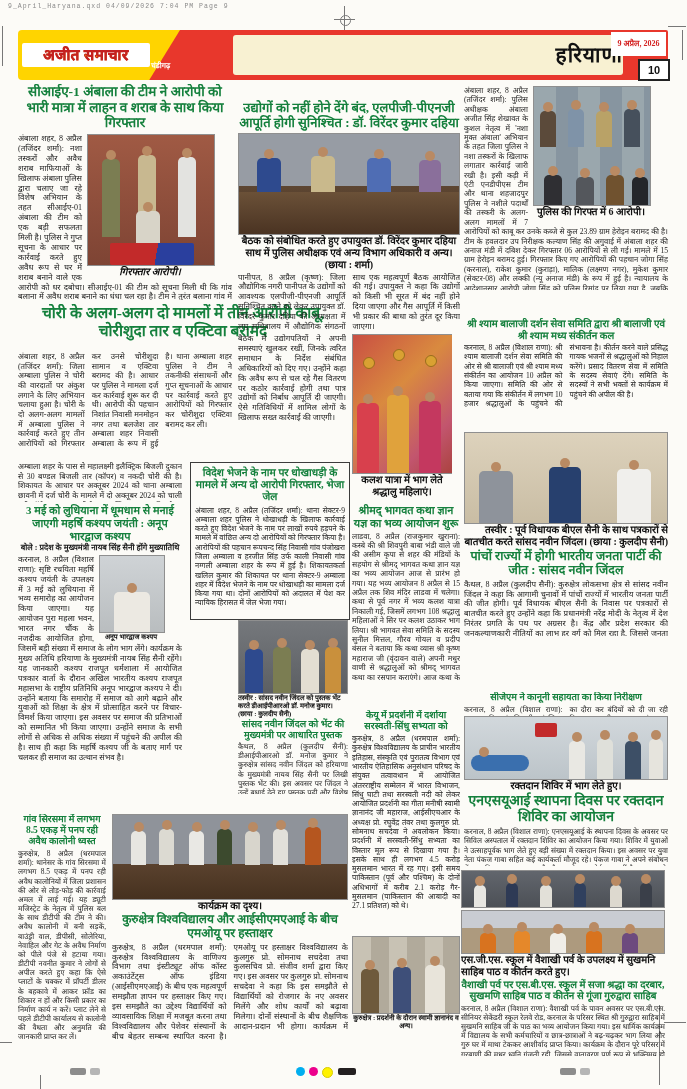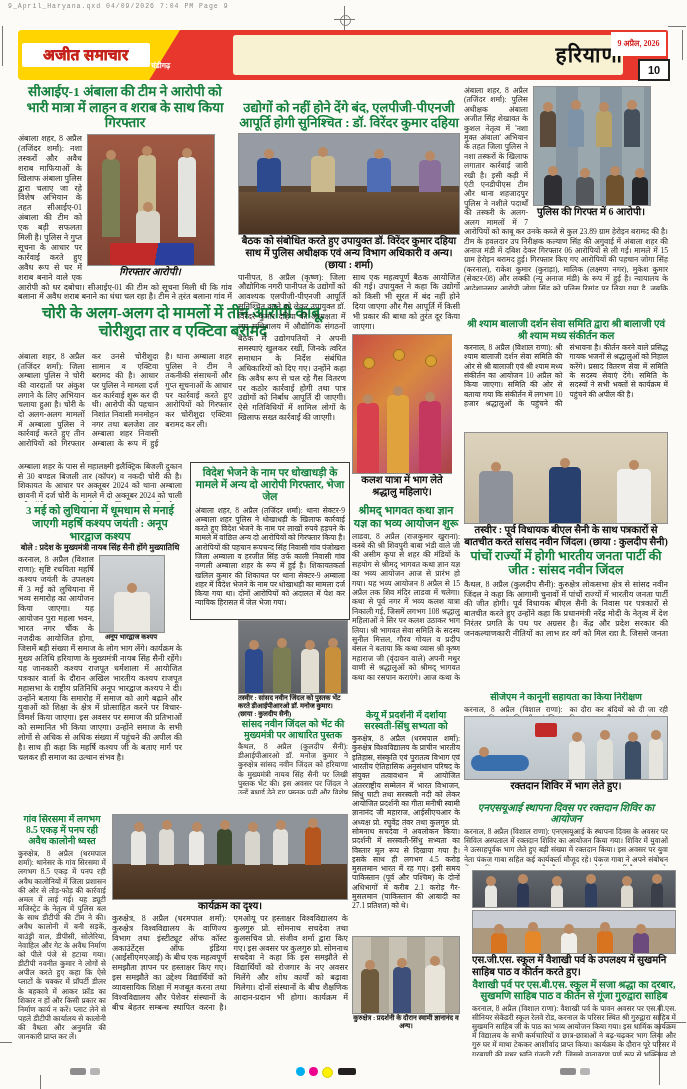--- a/index.html
+++ b/index.html
@@ -131,20 +131,21 @@
   <div class="ph" style="width:234px;height:84px;background:linear-gradient(#8f939a 0 58%,#5a422e 58%,#46311f);">
     <i class="pr" style="--c:#e7e6e1;left:18px;width:15px;height:34px;bottom:34px;"></i>
     <i class="pr" style="--c:#dcdad2;left:46px;width:15px;height:36px;bottom:34px;"></i>
     <i class="pr" style="--c:#e9e8e4;left:76px;width:15px;height:34px;bottom:34px;"></i>
     <i class="pr" style="--c:#3c4a2e;left:104px;width:15px;height:36px;bottom:34px;"></i>
     <i class="pr" style="--c:#d8d5cc;left:132px;width:15px;height:34px;bottom:34px;"></i>
     <i class="pr" style="--c:#e2e0da;left:160px;width:15px;height:36px;bottom:34px;"></i>
     <i class="pr" style="--c:#b5561f;left:192px;width:16px;height:38px;bottom:34px;"></i>
   </div>
   <div class="cap">कार्यक्रम का दृश्य।</div>
+  <div class="hl" style="font-size:12px;margin-top:1px;">कुरुक्षेत्र विश्वविद्यालय और आईसीएमएआई के बीच एमओयू पर हस्ताक्षर</div>
   <div class="body c2" style="height:108px;margin-top:2px;">कुरुक्षेत्र, 8 अप्रैल (धरमपाल शर्मा): कुरुक्षेत्र विश्वविद्यालय के वाणिज्य विभाग तथा इंस्टीट्यूट ऑफ कॉस्ट अकाउंटेंट्स ऑफ इंडिया (आईसीएमएआई) के बीच एक महत्वपूर्ण समझौता ज्ञापन पर हस्ताक्षर किए गए। इस समझौते का उद्देश्य विद्यार्थियों को व्यावसायिक शिक्षा में मजबूत करना तथा विश्वविद्यालय और पेशेवर संस्थानों के बीच बेहतर सम्बन्ध स्थापित करना है। एमओयू पर हस्ताक्षर विश्वविद्यालय के कुलगुरु प्रो. सोमनाथ सचदेवा तथा कुलसचिव प्रो. संजीव शर्मा द्वारा किए गए। इस अवसर पर कुलगुरु प्रो. सोमनाथ सचदेवा ने कहा कि इस समझौते से विद्यार्थियों को रोजगार के नए अवसर मिलेंगे और शोध कार्यों को बढ़ावा मिलेगा। दोनों संस्थानों के बीच शैक्षणिक आदान-प्रदान भी होगा। कार्यक्रम में वाणिज्य विभाग के अध्यक्ष सहित अनेक प्राध्यापक मौजूद रहे।</div>
 </div>
 
 <div class="art" style="left:238px;top:84px;width:222px;height:246px;">
   <div class="hl" style="font-size:13px;margin-top:16px;">उद्योगों को नहीं होने देंगे बंद, एलपीजी-पीएनजी आपूर्ति होगी सुनिश्चित : डॉ. विरेंदर कुमार दहिया</div>
   <div class="ph" style="width:220px;height:100px;margin-top:3px;background:linear-gradient(#979ca4 0 52%,#5d4632 52%,#4a3425);">
     <i class="pr" style="--c:#2e4a8e;left:18px;width:24px;height:34px;bottom:42px;"></i>
     <i class="pr" style="--c:#c9b98c;left:72px;width:24px;height:36px;bottom:42px;"></i>
     <i class="pr" style="--c:#4f6db4;left:128px;width:24px;height:34px;bottom:42px;"></i>
     <i class="pr" style="--c:#8a6f9b;left:180px;width:22px;height:32px;bottom:42px;"></i>
@@ -225,46 +226,46 @@
   <div class="hl" style="font-size:10px;">श्री श्याम बालाजी दर्शन सेवा समिति द्वारा श्री बालाजी एवं श्री श्याम मध्य संकीर्तन कल</div>
   <div class="body c2" style="height:66px;margin-top:2px;font-size:7.5px;">करनाल, 8 अप्रैल (विशाल राणा): श्री श्याम बालाजी दर्शन सेवा समिति की ओर से श्री बालाजी एवं श्री श्याम मध्य संकीर्तन का आयोजन 10 अप्रैल को किया जाएगा। समिति की ओर से बताया गया कि संकीर्तन में लगभग 10 हजार श्रद्धालुओं के पहुंचने की संभावना है। कीर्तन करने वाले प्रसिद्ध गायक भजनों से श्रद्धालुओं को निहाल करेंगे। प्रसाद वितरण सेवा में समिति के सदस्य सेवाएं देंगे। समिति के सदस्यों ने सभी भक्तों से कार्यक्रम में पहुंचने की अपील की है।</div>
 </div>
 
 <div class="art" style="left:464px;top:432px;width:204px;height:212px;">
   <div class="ph" style="width:202px;height:90px;background:linear-gradient(#ddd2bc,#c9bda4);">
     <i class="pr" style="--c:#8e939b;left:14px;width:34px;height:52px;bottom:0;"></i>
     <i class="pr" style="--c:#27406e;left:84px;width:32px;height:56px;bottom:0;"></i>
     <i class="pr" style="--c:#f0efec;left:152px;width:34px;height:54px;bottom:0;"></i>
   </div>
-  <div class="cap" style="text-align:center;">तस्वीर : पूर्व विधायक बीएल सैनी के साथ पत्रकारों से बातचीत करते सांसद नवीन जिंदल। (छाया : कुलदीप सैनी)</div>
+  <div class="cap" style="text-align:right;">तस्वीर : पूर्व विधायक बीएल सैनी के साथ पत्रकारों से बातचीत करते सांसद नवीन जिंदल। (छाया : कुलदीप सैनी)</div>
   <div class="hl" style="font-size:12.5px;margin-top:1px;">पांचों राज्यों में होगी भारतीय जनता पार्टी की जीत : सांसद नवीन जिंदल</div>
   <div class="body" style="height:56px;margin-top:2px;">कैथल, 8 अप्रैल (कुलदीप सैनी): कुरुक्षेत्र लोकसभा क्षेत्र से सांसद नवीन जिंदल ने कहा कि आगामी चुनावों में पांचों राज्यों में भारतीय जनता पार्टी की जीत होगी। पूर्व विधायक बीएल सैनी के निवास पर पत्रकारों से बातचीत करते हुए उन्होंने कहा कि प्रधानमंत्री नरेंद्र मोदी के नेतृत्व में देश निरंतर प्रगति के पथ पर अग्रसर है। केंद्र और प्रदेश सरकार की जनकल्याणकारी नीतियों का लाभ हर वर्ग को मिल रहा है, जिससे जनता का विश्वास भाजपा के प्रति और मजबूत हुआ है।</div>
 </div>
 
 <div class="art" style="left:464px;top:648px;width:204px;height:64px;margin-top:44px;">
   <div class="hl" style="font-size:9.5px;">सीजेएम ने कानूनी सहायता का किया निरीक्षण</div>
   <div class="body c2" style="height:44px;margin-top:2px;font-size:7.4px;">करनाल, 8 अप्रैल (विशाल राणा): मुख्य न्यायिक दंडाधिकारी एवं जिला विधिक सेवा प्राधिकरण के सचिव मनीष कुमार शर्मा ने जिला कारागार का दौरा कर बंदियों को दी जा रही निशुल्क कानूनी सहायता एवं सुलभ न्यायिक ढांचे का निरीक्षण किया। इस दौरान सीजेएम ने कानूनी सहायता केंद्र पर मौजूद लोगों को बताया कि जरूरतमंदों को निशुल्क कानूनी सहायता उपलब्ध करवाई जाती है।</div>
 </div>
 
 <div class="art" style="left:464px;top:716px;width:204px;height:150px;">
   <div class="ph" style="width:202px;height:62px;background:linear-gradient(#d2d8dc,#bcc4c9);">
     <i style="position:absolute;left:6px;bottom:8px;width:58px;height:16px;border-radius:8px;background:#3a6fae;"></i>
     <i style="position:absolute;left:14px;bottom:22px;width:10px;height:10px;border-radius:50%;background:#b98a63;"></i>
     <i style="position:absolute;left:70px;top:6px;width:22px;height:14px;background:#c22a2a;border-radius:2px;"></i>
     <i class="pr" style="--c:#e9e8e3;left:104px;width:16px;height:38px;bottom:0;"></i>
     <i class="pr" style="--c:#dfe0da;left:132px;width:16px;height:40px;bottom:0;"></i>
     <i class="pr" style="--c:#3d4f66;left:160px;width:16px;height:38px;bottom:0;"></i>
     <i class="pr" style="--c:#e6e4dd;left:184px;width:14px;height:40px;bottom:0;"></i>
   </div>
   <div class="cap">रक्तदान शिविर में भाग लेते हुए।</div>
-  <div class="hl" style="font-size:10px;margin-top:10px;font-style:italic;">एनएसयूआई स्थापना दिवस पर रक्तदान शिविर का आयोजन</div>
+  <div class="hl" style="font-size:14px;margin-top:1px;">एनएसयूआई स्थापना दिवस पर रक्तदान शिविर का आयोजन</div>
   <div class="body" style="height:40px;margin-top:2px;font-size:7.4px;">करनाल, 8 अप्रैल (विशाल राणा): एनएसयूआई के स्थापना दिवस के अवसर पर सिविल अस्पताल में रक्तदान शिविर का आयोजन किया गया। शिविर में युवाओं ने उत्साहपूर्वक भाग लेते हुए बड़ी संख्या में रक्तदान किया। इस अवसर पर युवा नेता पंकज गाबा सहित कई कार्यकर्ता मौजूद रहे। पंकज गाबा ने अपने संबोधन में कहा कि रक्तदान महादान है और इससे बड़ा कोई दान नहीं है। रक्तदान के माध्यम से किसी का जीवन बचाया जा सकता है। उन्होंने लोगों से अधिक से अधिक संख्या में रक्तदान करने की अपील की।</div>
 </div>
 
-<div class="art" style="left:472px;top:870px;width:204px;height:190px;">
+<div class="art" style="left:461px;top:870px;width:204px;height:190px;">
   <div class="ph" style="width:202px;height:36px;background:linear-gradient(#62666d,#4c5056);">
     <i class="pr" style="--c:#e7e6e1;left:12px;width:12px;height:22px;bottom:0;"></i>
     <i class="pr" style="--c:#2e3a55;left:44px;width:12px;height:24px;bottom:0;"></i>
     <i class="pr" style="--c:#e2e0d8;left:78px;width:12px;height:22px;bottom:0;"></i>
     <i class="pr" style="--c:#30405e;left:112px;width:12px;height:24px;bottom:0;"></i>
     <i class="pr" style="--c:#ddd9cf;left:148px;width:12px;height:22px;bottom:0;"></i>
     <i class="pr" style="--c:#3a3f49;left:178px;width:12px;height:24px;bottom:0;"></i>
   </div>
   <div class="ph" style="width:202px;height:42px;margin-top:2px;background:linear-gradient(#c9ccd2 0 40%,#ad9a7e 40%);">
     <i class="pr" style="--c:#d8731f;left:18px;width:16px;height:20px;bottom:0;"></i>

